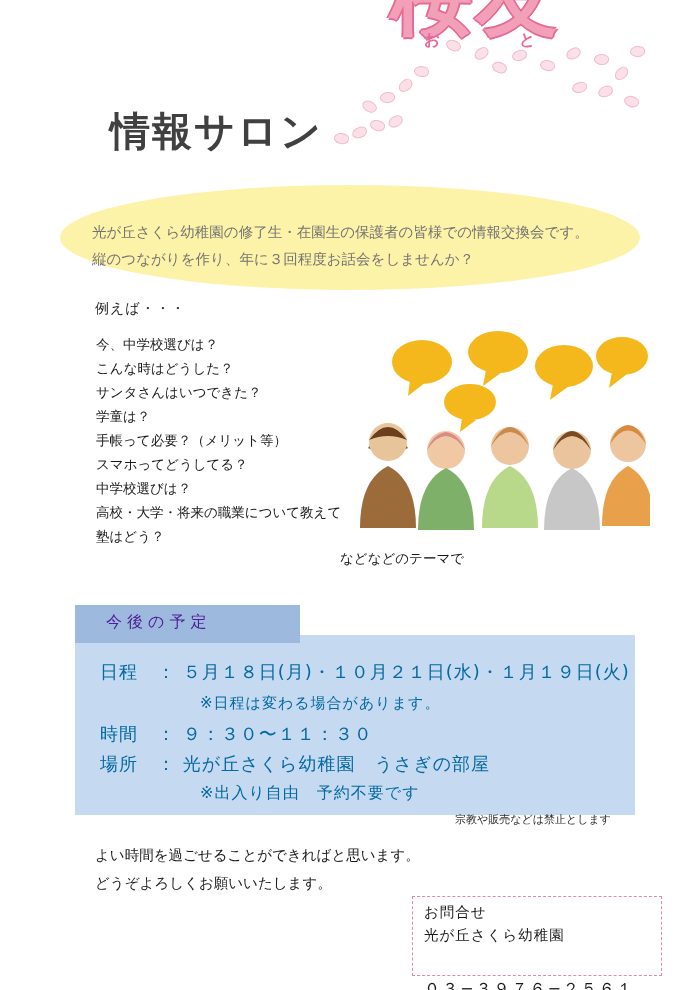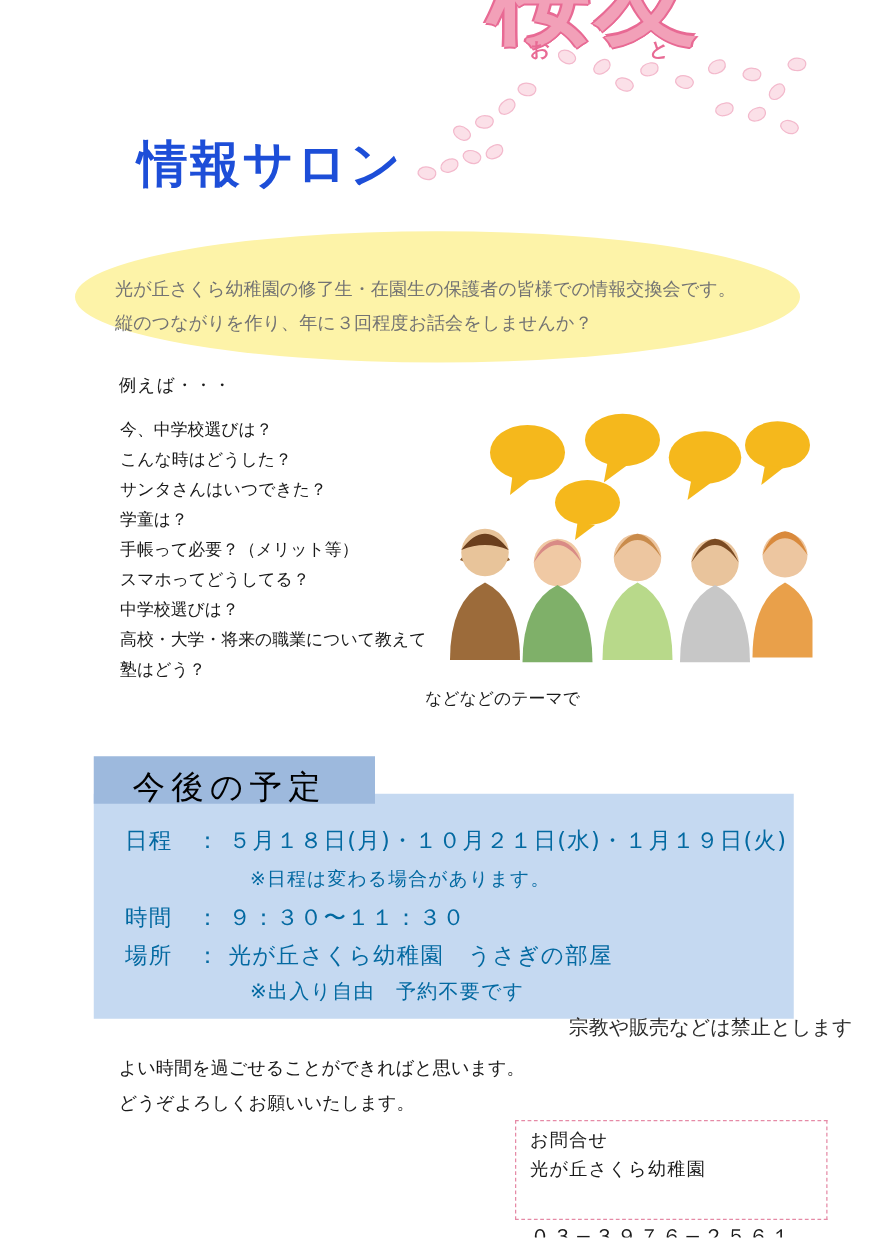--- a/index.html
+++ b/index.html
@@ -13,21 +13,21 @@
   }
   .page{position:relative;width:700px;height:990px;}
 
   
   .title-row{
     position:absolute;left:0;top:90px;width:700px;height:90px;
   }
   .title-main{
     position:absolute;left:110px;top:14px;
     font-size:40px;font-weight:bold;letter-spacing:2px;
-    color:#1d4ed8;
+    color:#404040;
     font-family:"DejaVu Sans","Liberation Sans",sans-serif;
     white-space:nowrap;
   }
   .title-logo{
     position:absolute;left:390px;top:-55px;
     font-size:82px;font-weight:bold;
     color:#f2a0b8;
     letter-spacing:4px;
     font-family:"DejaVu Serif","Liberation Serif",serif;
     text-shadow:
@@ -91,37 +91,37 @@
   .sched-panel{
     position:absolute;left:75px;top:635px;width:560px;height:180px;
     background:#c5d9f1;
   }
   .sched-head{
     position:absolute;left:75px;top:605px;width:225px;height:38px;
     background:#9db9dd;
   }
   .sched-head-text{
     position:absolute;left:106px;top:612px;
-    font-size:26px;letter-spacing:5px;color:#000000;
+    font-size:16px;letter-spacing:5px;color:#4c1d95;
     font-family:"DejaVu Sans","Liberation Sans",sans-serif;
   }
   .sched-line{
     position:absolute;
     font-size:18px;letter-spacing:1px;color:#0369a1;
     font-family:"DejaVu Sans","Liberation Sans",sans-serif;
     white-space:nowrap;
   }
   .l1{left:100px;top:660px;}
   .l2{left:200px;top:694px;font-size:15px;}
   .l3{left:100px;top:722px;}
   .l4{left:100px;top:752px;}
   .l5{left:200px;top:783px;font-size:16px;}
   .note-small{
     position:absolute;left:455px;top:812px;
-    font-size:16px;color:#2c2c2c;
+    font-size:11px;color:#2c2c2c;
     font-family:Liberation Mono, monospace;
   }
 
   
   .closing{
     position:absolute;left:95px;top:842px;width:420px;
     font-size:14.5px;line-height:1.9;
     font-family:"DejaVu Sans","Liberation Sans",sans-serif;
   }
 

